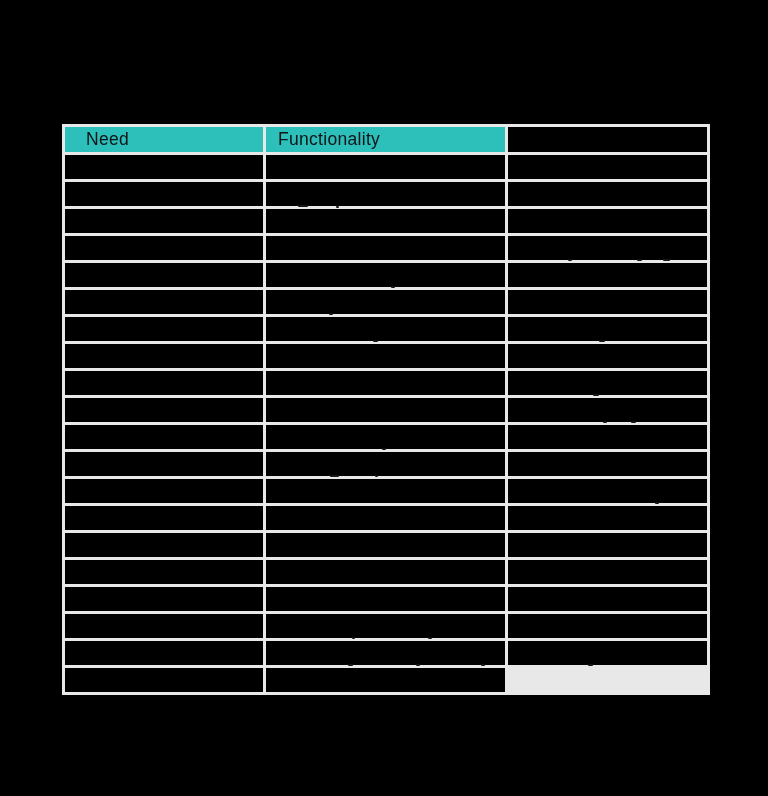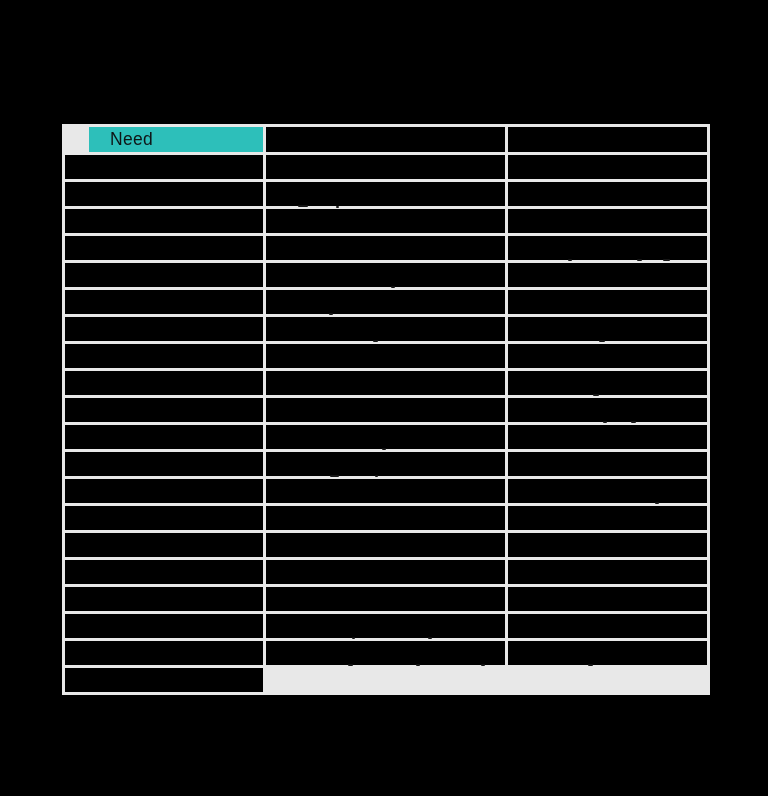--- a/index.html
+++ b/index.html
@@ -32,39 +32,40 @@
     gap: 3px;
   }
   .header-cell {
     display: flex;
     align-items: center;
     font-size: 17.5px;
     letter-spacing: 0.3px;
     font-weight: 500;
     box-sizing: border-box;
   }
-  .header-cell.col-0 { padding-left: 21px; margin-left: 24px; }
+  .header-cell.col-0 { padding-left: 21px; }
   .header-cell.col-1 { padding-left: 16px; }
   .header-cell.col-2 { padding-left: 12px; }
   .body-cell {
     box-sizing: border-box;
   }
   .ink-speck {
     position: absolute;
     height: 2px;
     border-radius: 1px;
   }
 </style>
 </head>
 <body style="background: rgb(0, 0, 0);">
 
 <div class="stage">
 
   <div class="grid-table" style="background: rgb(232, 232, 232);">
     <div class="header-cell col-0" style="background: rgb(45, 191, 186); color: rgb(15, 21, 23);">Need</div>
+    <div class="header-cell col-2" style="background: rgb(45, 191, 186); color: rgb(15, 21, 23);">Functionality</div>
 
   <div class="body-cell" style="background: rgb(0, 0, 0);"></div>
       <div class="body-cell" style="background: rgb(0, 0, 0);"></div>
       <div class="body-cell" style="background: rgb(0, 0, 0);"></div>
       <div class="body-cell" style="background: rgb(0, 0, 0);"></div>
       <div class="body-cell" style="background: rgb(0, 0, 0);"></div>
       <div class="body-cell" style="background: rgb(0, 0, 0);"></div>
       <div class="body-cell" style="background: rgb(0, 0, 0);"></div>
       <div class="body-cell" style="background: rgb(0, 0, 0);"></div>
       <div class="body-cell" style="background: rgb(0, 0, 0);"></div>

